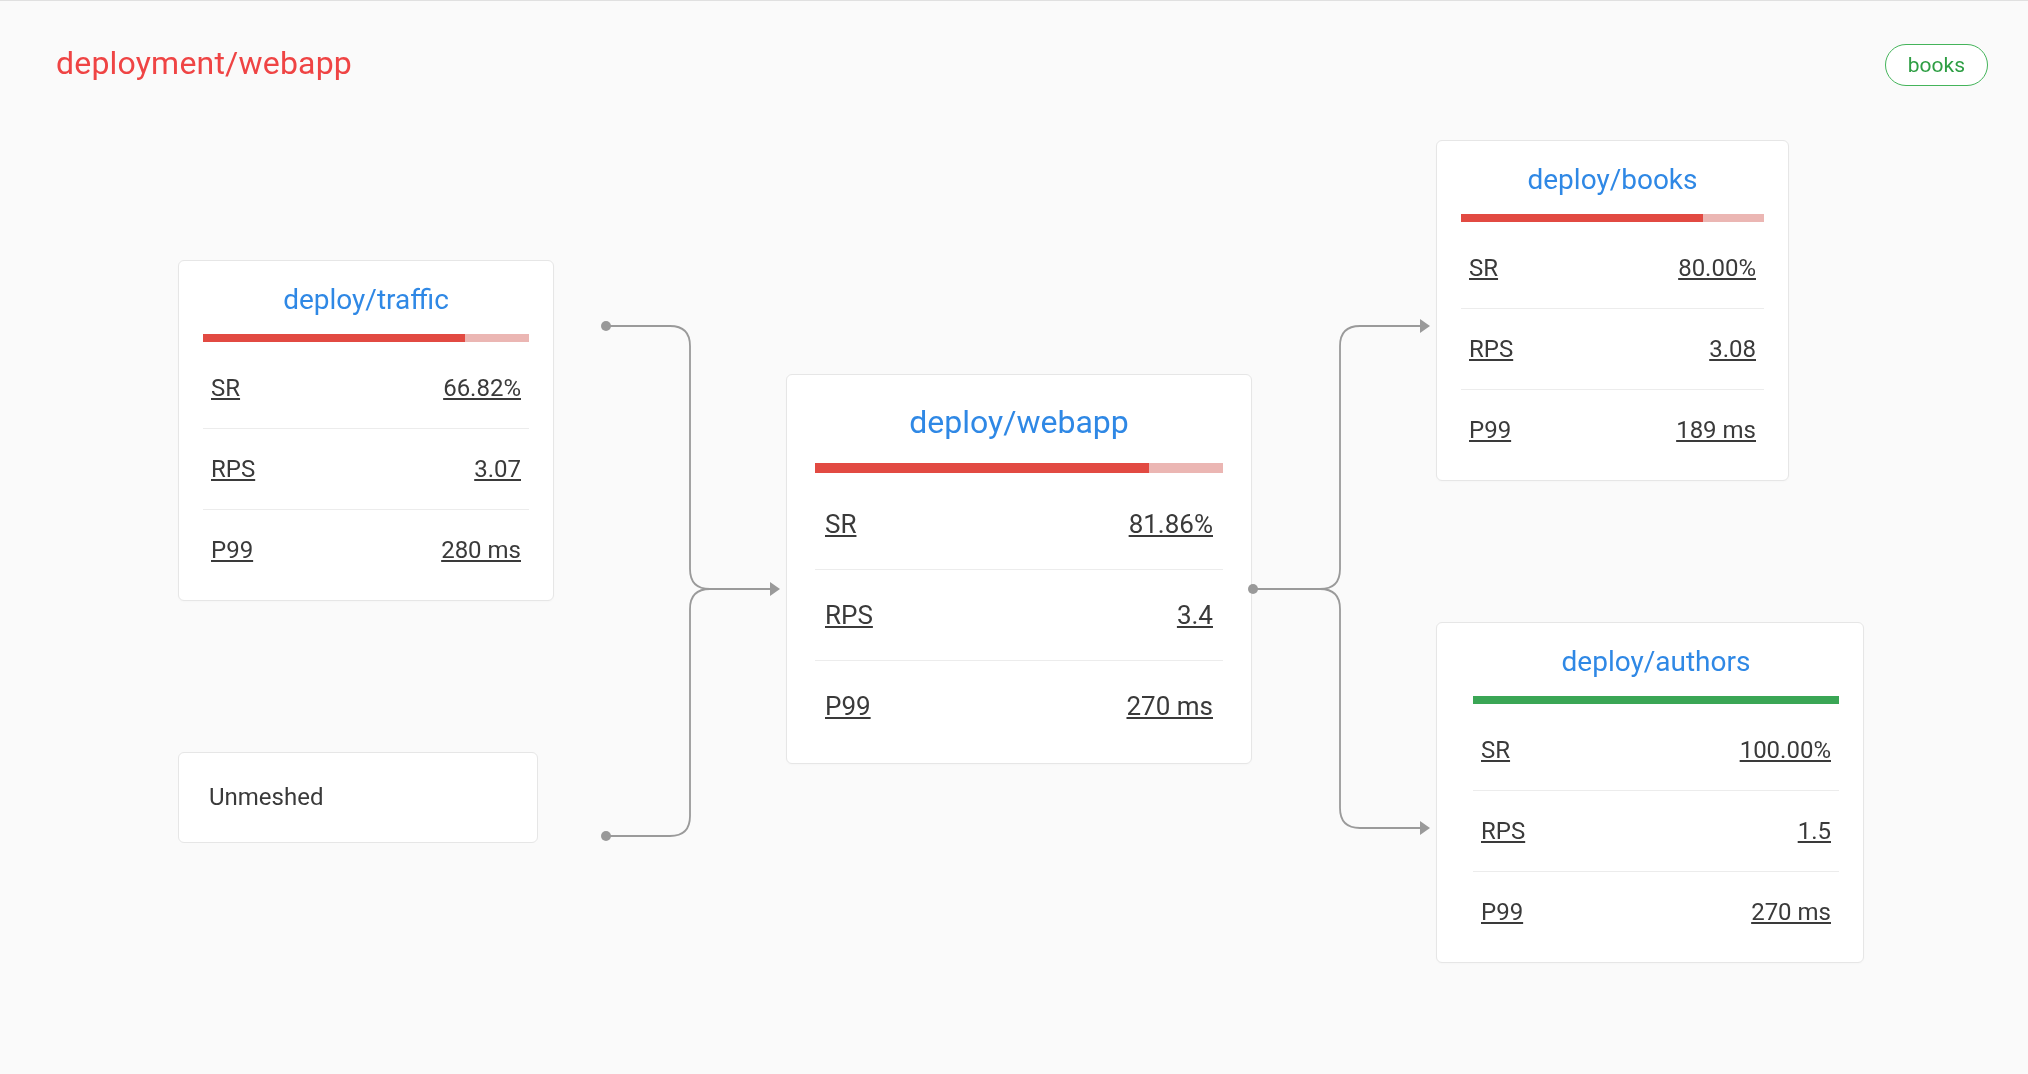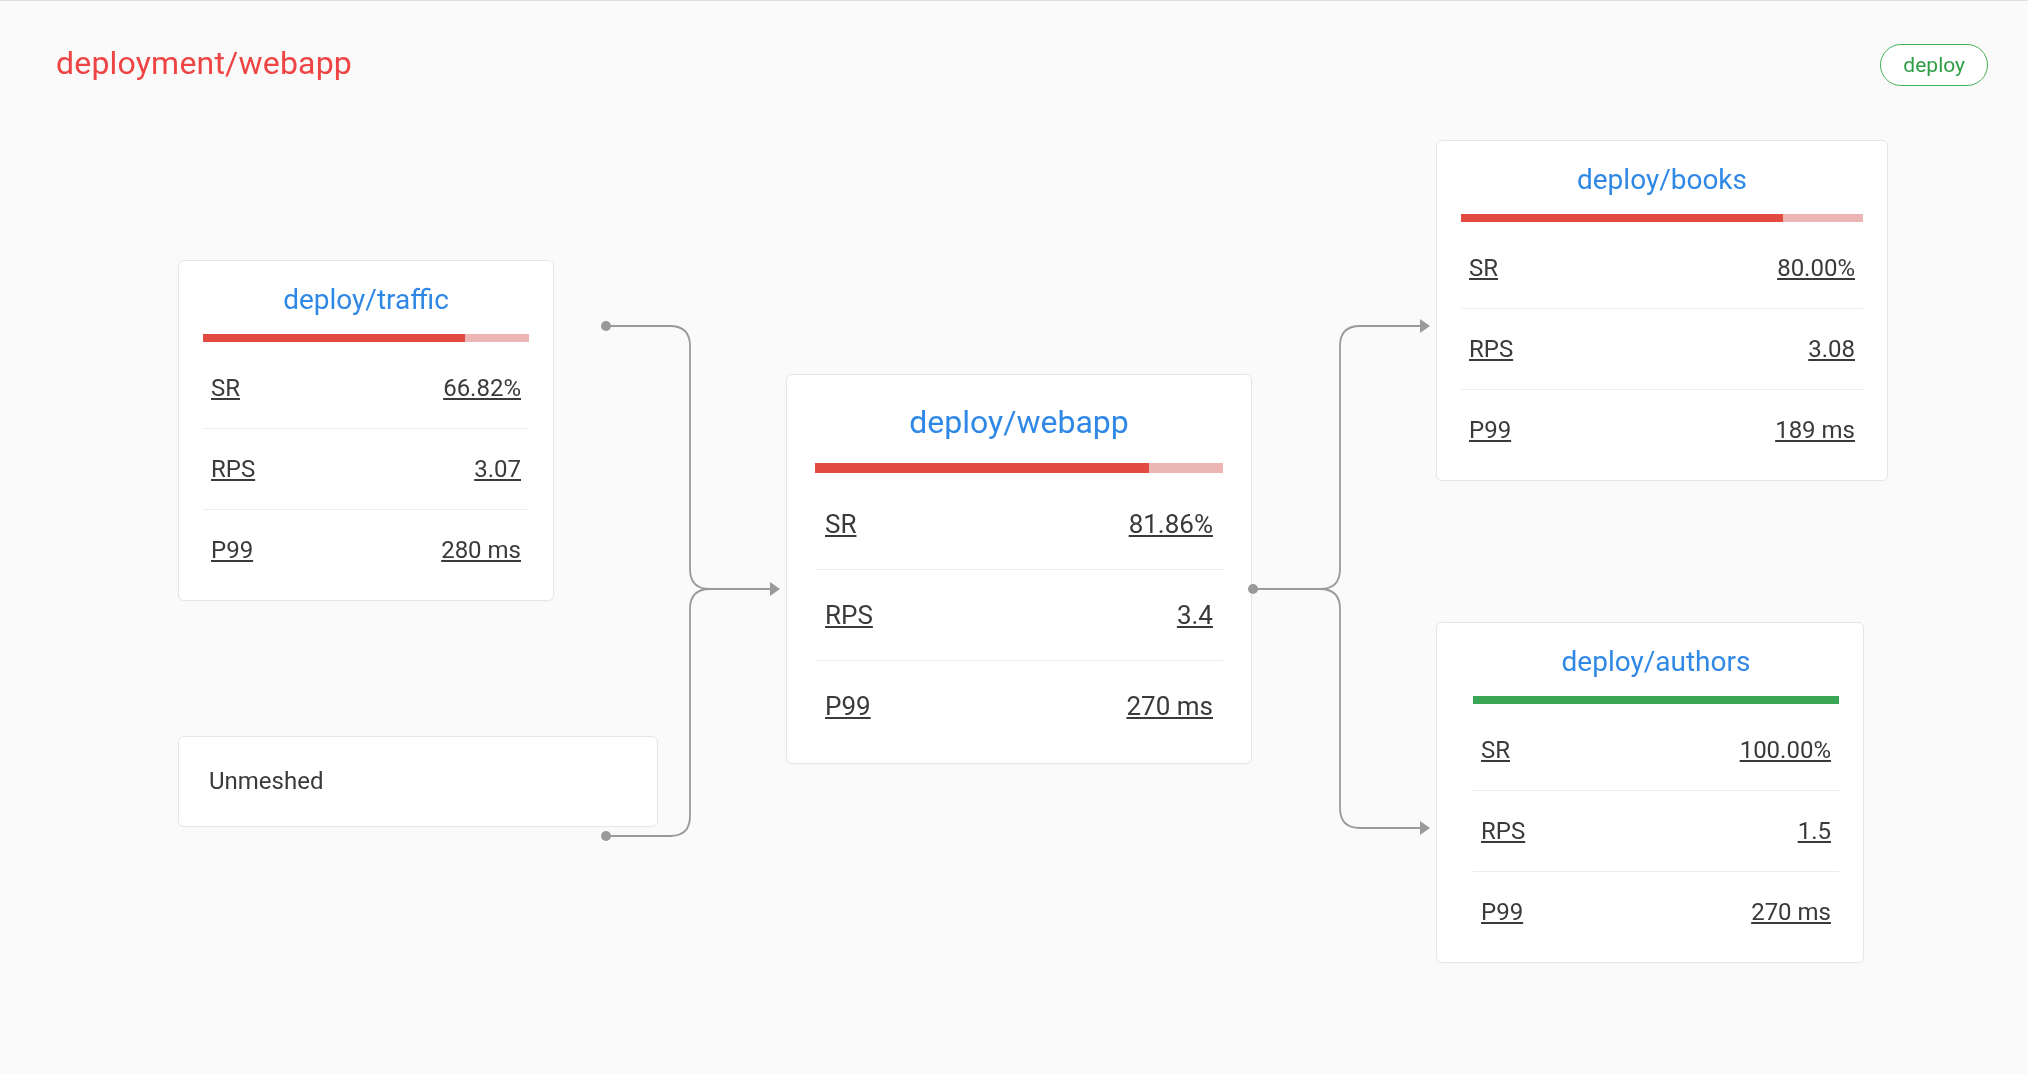--- a/index.html
+++ b/index.html
@@ -147,21 +147,21 @@
     stroke-width: 1.8;
     fill: none;
   }
 </style>
 </head>
 <body>
 
 <div class="top-border"></div>
 
 <h1 class="page-title">deployment/webapp</h1>
-<div class="badge">deploy</div>
+<div class="badge">books</div>
 
 <svg class="edges" viewBox="0 0 2028 1074">
 
   <path d="M 606 326 L 670 326 Q 690 326 690 346 L 690 569 Q 690 589 710 589 L 775 589"></path>
 
   <path d="M 606 836 L 670 836 Q 690 836 690 816 L 690 609 Q 690 589 710 589 L 775 589"></path>
 
   <path d="M 1253 589 L 1320 589 Q 1340 589 1340 569 L 1340 346 Q 1340 326 1360 326 L 1425 326"></path>
 
   <path d="M 1253 589 L 1320 589 Q 1340 589 1340 609 L 1340 808 Q 1340 828 1360 828 L 1425 828"></path>
@@ -190,21 +190,21 @@
       <span class="metric-label">RPS</span>
       <span class="metric-value">3.07</span>
     </div>
     <div class="metric-row">
       <span class="metric-label">P99</span>
       <span class="metric-value">280 ms</span>
     </div>
   </div>
 </div>
 
-<div class="small-card" style="left:178px; top:736px; width:480px;">
+<div class="small-card" style="left:178px; top:752px; width:360px;">
   <div>Unmeshed</div>
 </div>
 
 <div class="card large" style="left:786px; top:374px; width:466px;">
   <div class="card-title large">deploy/webapp</div>
   <div class="bar red">
     <div class="bar-remainder"></div>
     <div class="bar-fill" style="width: 81.86%;"></div>
   </div>
   <div class="metrics">
@@ -216,21 +216,21 @@
       <span class="metric-label">RPS</span>
       <span class="metric-value">3.4</span>
     </div>
     <div class="metric-row">
       <span class="metric-label">P99</span>
       <span class="metric-value">270 ms</span>
     </div>
   </div>
 </div>
 
-<div class="card" style="left:1436px; top:140px; width:452px;">
+<div class="card" style="left:1436px; top:140px; width:353px;">
   <div class="card-title">deploy/books</div>
   <div class="bar red">
     <div class="bar-remainder"></div>
     <div class="bar-fill" style="width: 80%;"></div>
   </div>
   <div class="metrics">
     <div class="metric-row">
       <span class="metric-label">SR</span>
       <span class="metric-value">80.00%</span>
     </div>

